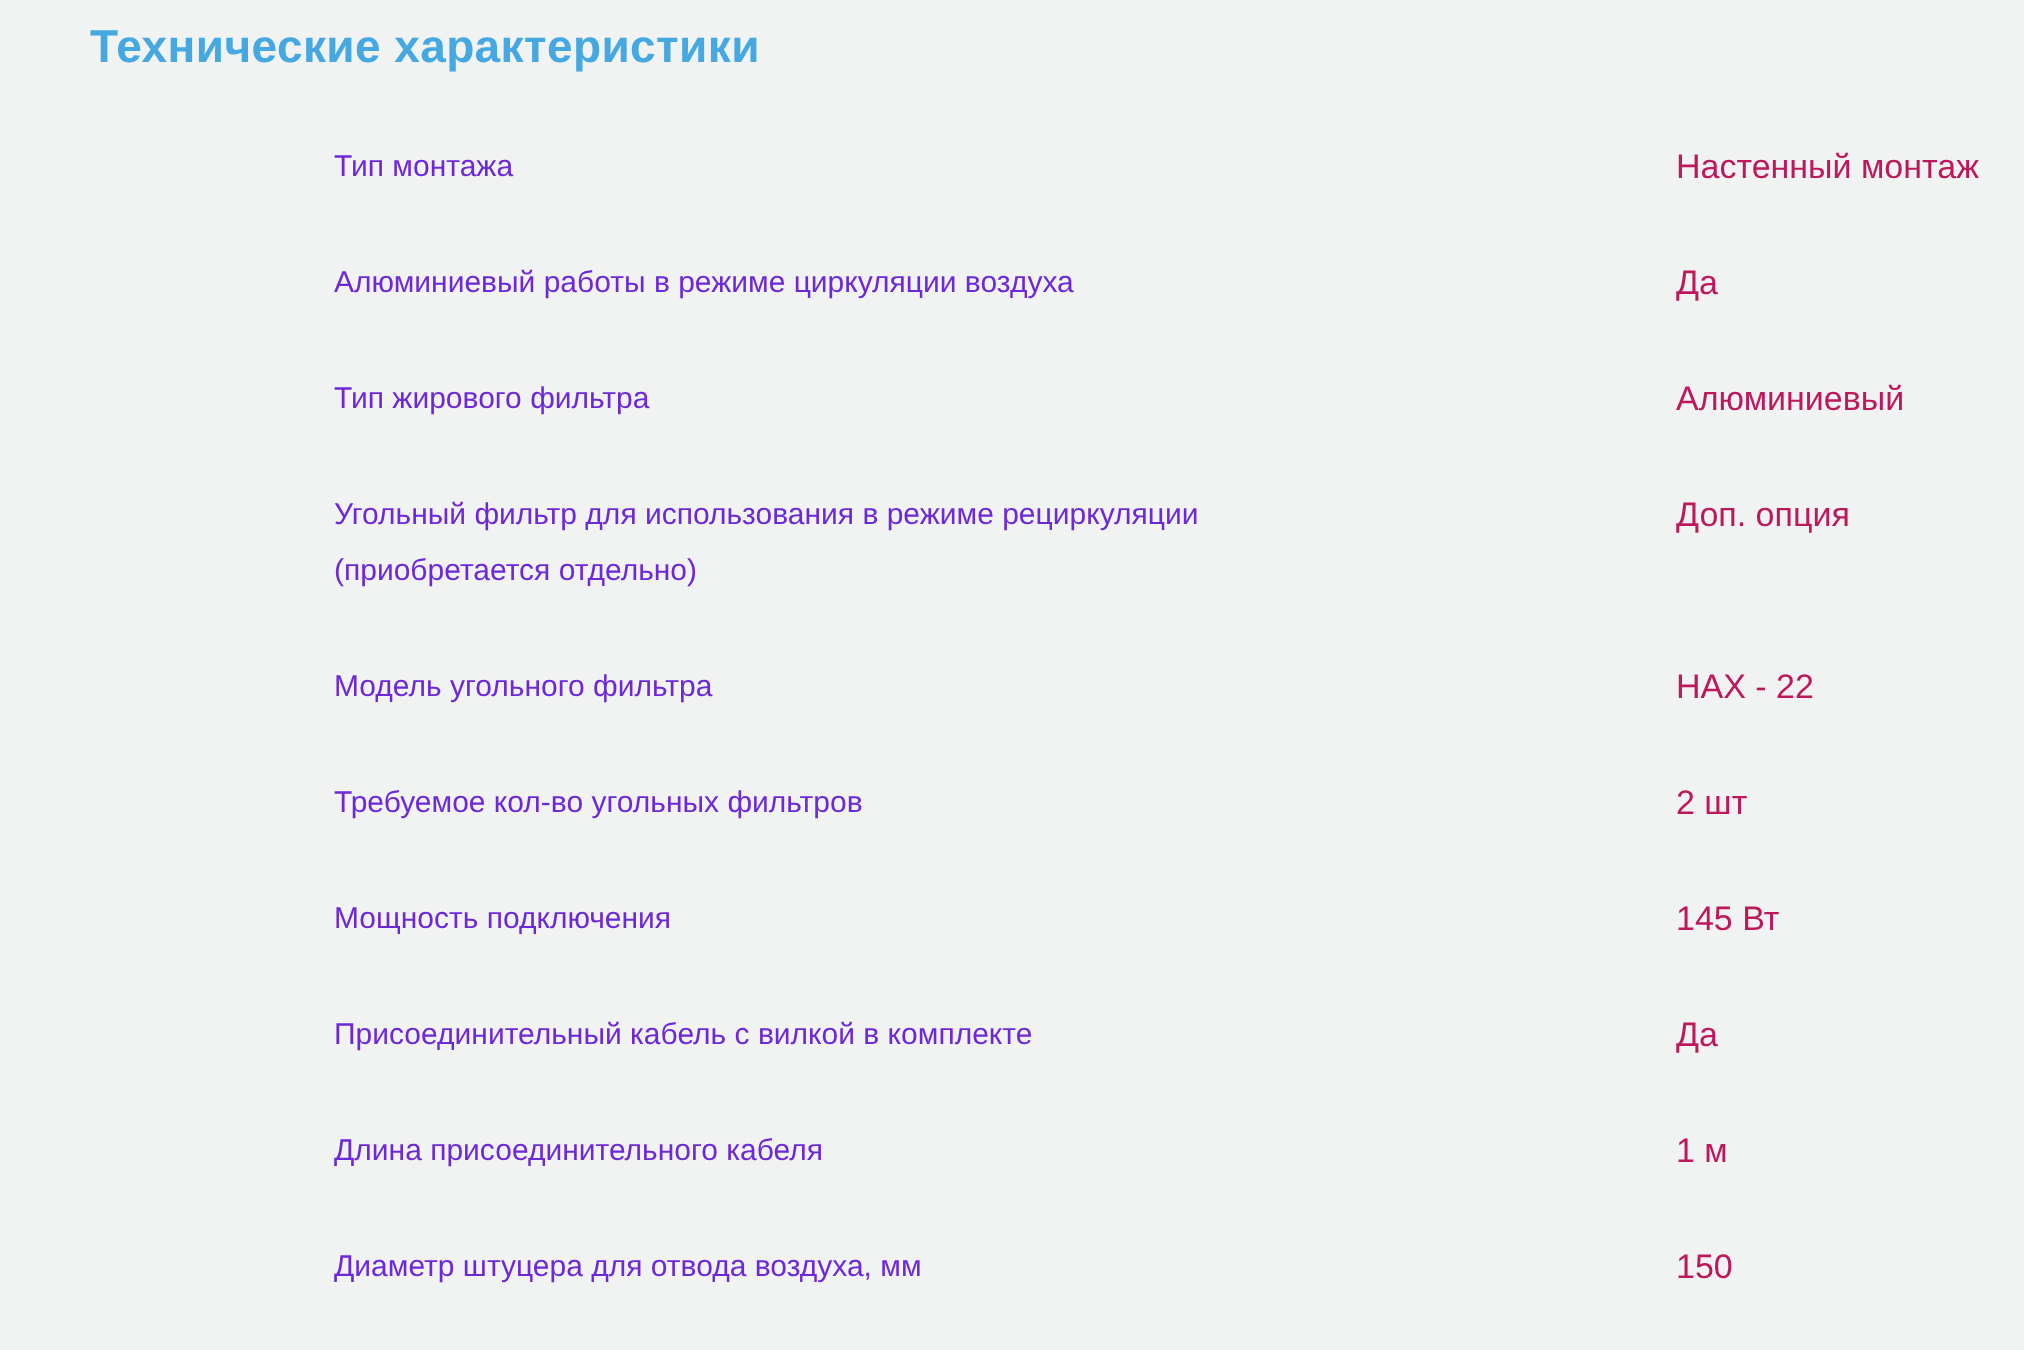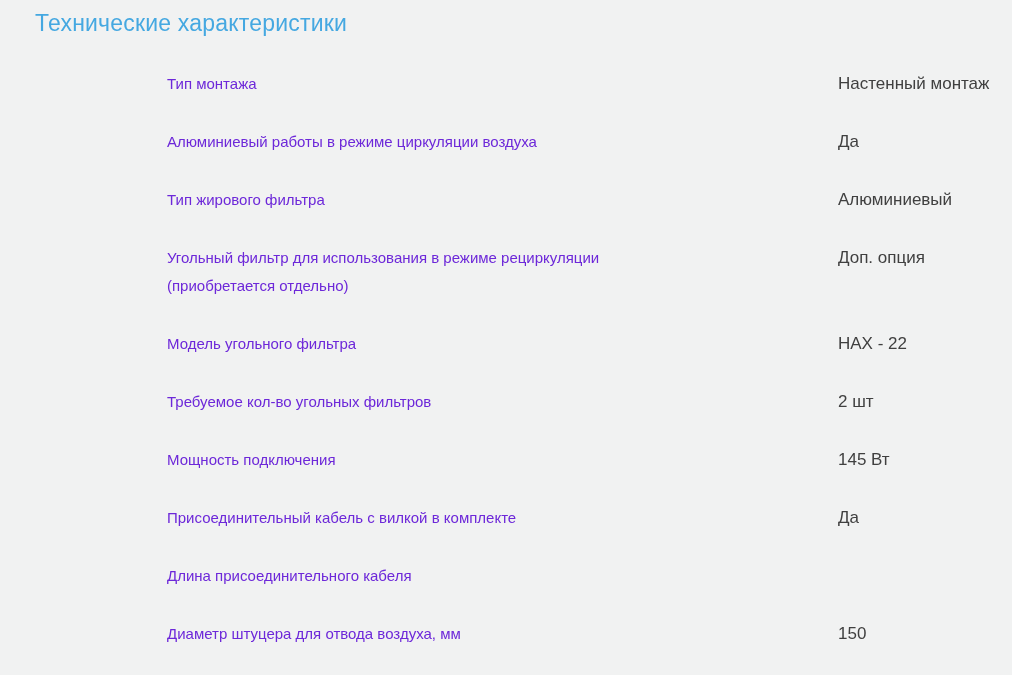--- a/index.html
+++ b/index.html
@@ -15,23 +15,23 @@
     background: #f1f2f2;
     font-family: "Liberation Sans", "DejaVu Sans", sans-serif;
     color: #32343a;
   }
 
   .section {
     padding: 8px 0 20px 0;
   }
 
   .section-title {
-    margin-left: 35px;
+    margin-left: 45px;
     font-size: 23px;
-    font-weight: 400;
+    font-weight: 700;
     letter-spacing: 0.2px;
     color: #45a8e1;
     line-height: 30px;
   }
 
   .spec-table {
     margin-left: 167px;
     margin-top: 32px;
     width: 845px;
   }
@@ -51,21 +51,21 @@
   .spec-label {
     max-width: 460px;
     font-size: 15px;
     line-height: 28px;
     color: #6d28d9;
   }
 
   .spec-value {
     font-size: 17px;
     line-height: 28px;
-    color: #404040;
+    color: #be185d;
     white-space: nowrap;
   }
 </style>
 </head>
 <body>
 
 <div class="section">
   <h2 class="section-title">Технические характеристики</h2>
 
   <div class="spec-table">
@@ -104,20 +104,21 @@
     <div class="spec-value">145 Вт</div>
   </div>
 
   <div class="spec-row">
     <div class="spec-label">Присоединительный кабель с вилкой в комплекте</div>
     <div class="spec-value">Да</div>
   </div>
 
   <div class="spec-row">
     <div class="spec-label">Длина присоединительного кабеля</div>
+    <div class="spec-value">1 м</div>
   </div>
 
   <div class="spec-row">
     <div class="spec-label">Диаметр штуцера для отвода воздуха, мм</div>
     <div class="spec-value">150</div>
   </div>
 </div>
 </div>
 
 </body></html>

